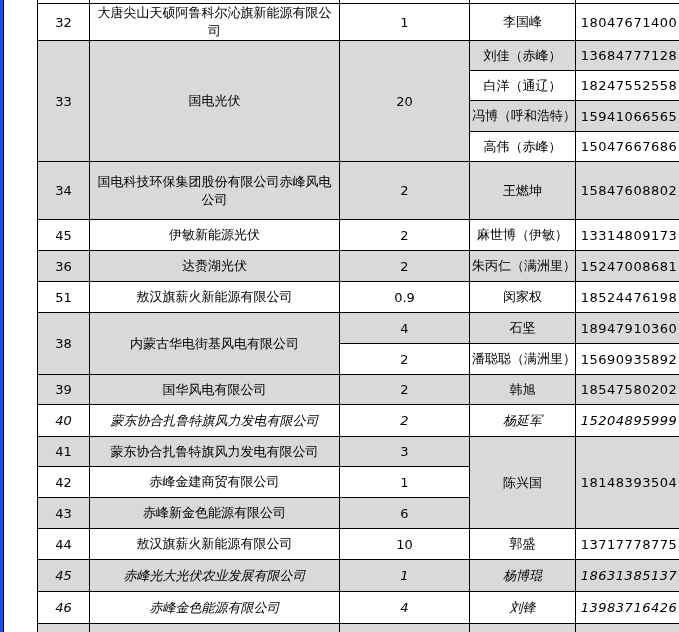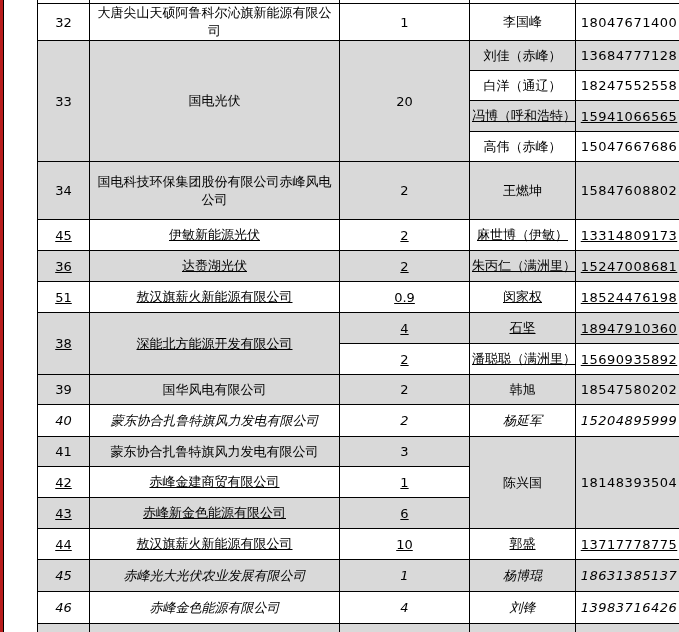--- a/index.html
+++ b/index.html
@@ -1,27 +1,27 @@
 <!DOCTYPE html>
 <html><head>
 <meta charset="utf-8">
 <style>
   html,body{margin:0;padding:0;background:#ffffff;}
-  #stage{position:relative;width:679px;height:632px;overflow:hidden;background:#b91c1c;
+  #stage{position:relative;width:679px;height:632px;overflow:hidden;background:#1d4ed8;
          font-family:"DejaVu Sans","Liberation Sans",sans-serif;color:#000;}
   table{border-collapse:collapse;table-layout:fixed;position:absolute;left:3px;top:-3px;width:679px;}
   td{border:1px solid #000;text-align:center;vertical-align:middle;font-size:13px;
      padding:0 2px;overflow:hidden;background:#ffffff;color:#000;}
   td.g{background:#d9d9d9;}
   td.leftcol{background:#ffffff;}
   td.nowrap{white-space:nowrap;}
   td.phone{white-space:nowrap;letter-spacing:0.5px;font-size:13px;}
   tr.h5  td{height:5px;}
   tr.h29 td{height:29px;}
-  tr.h30 td{height:30px;text-decoration:underline;}
+  tr.h30 td{height:30px;}
   tr.h31 td{height:31px;font-style:italic;}
   tr.h57 td{height:57px;}
 </style>
 </head>
 <body>
 
 <div id="stage">
   <table>
     <colgroup>
       <col style="width:34px">
@@ -97,21 +97,21 @@
     <tr class="h30">
       <td>51</td>
       <td>敖汉旗薪火新能源有限公司</td>
       <td>0.9</td>
       <td class="nowrap">闵家权</td>
       <td class="phone">18524476198</td>
     </tr>
 
     <tr class="h30">
       <td class="g" rowspan="2">38</td>
-      <td class="g" rowspan="2">深能北方能源开发有限公司</td>
+      <td class="g" rowspan="2">内蒙古华电街基风电有限公司</td>
       <td class="g">4</td>
       <td class="g nowrap">石坚</td>
       <td class="g phone">18947910360</td>
     </tr>
     <tr class="h30">
       <td>2</td>
       <td class="nowrap">潘聪聪（满洲里）</td>
       <td class="phone">15690935892</td>
     </tr>
 

